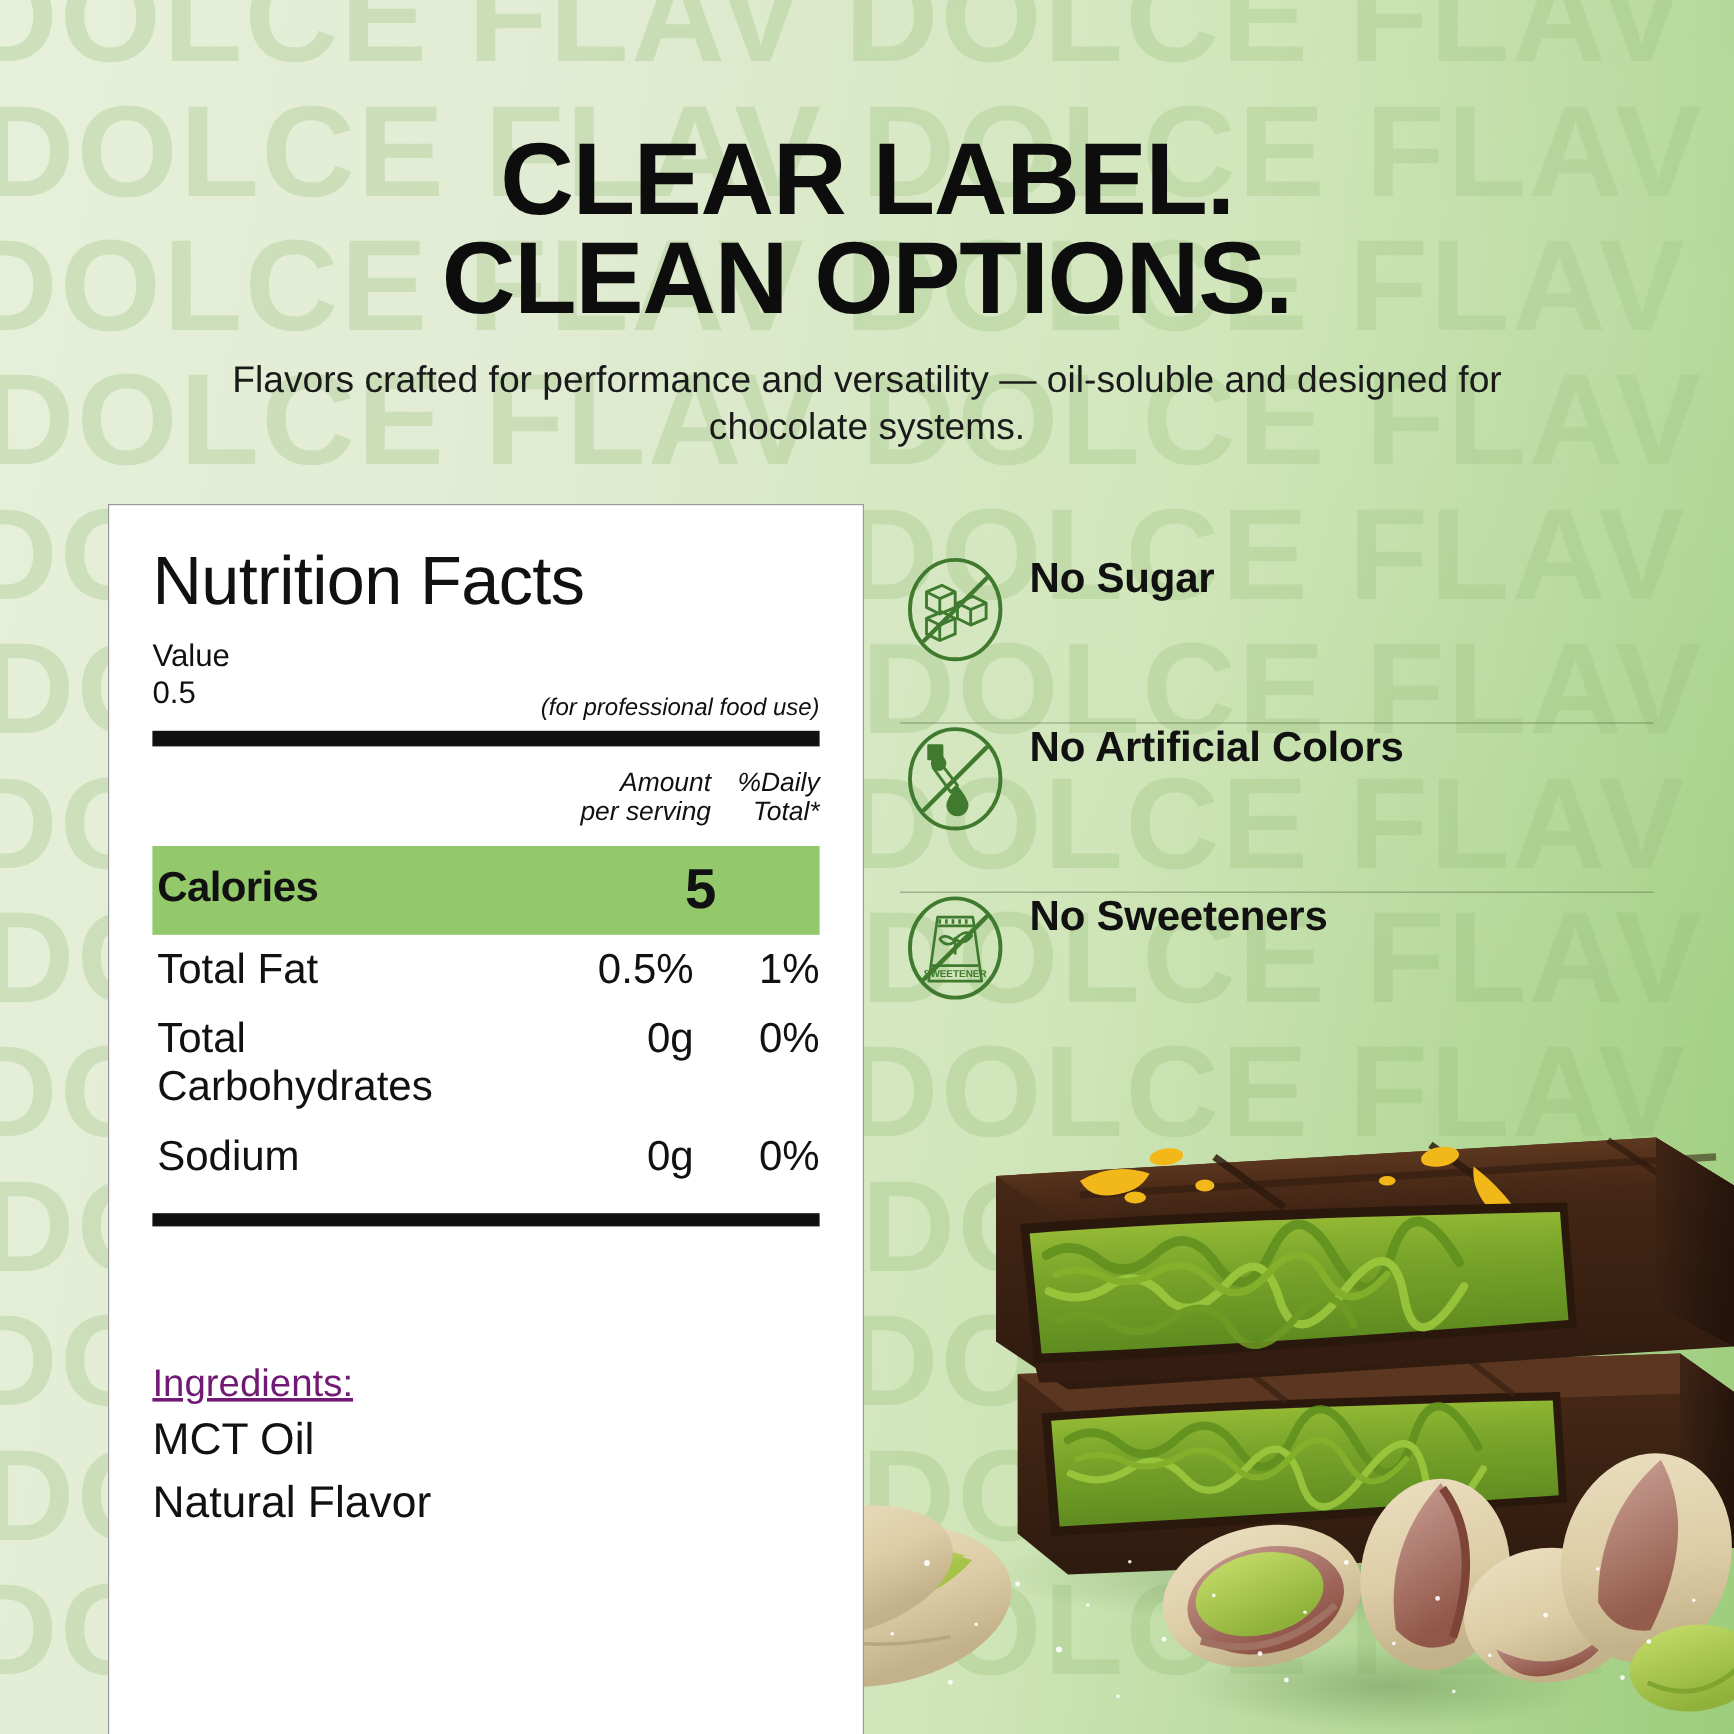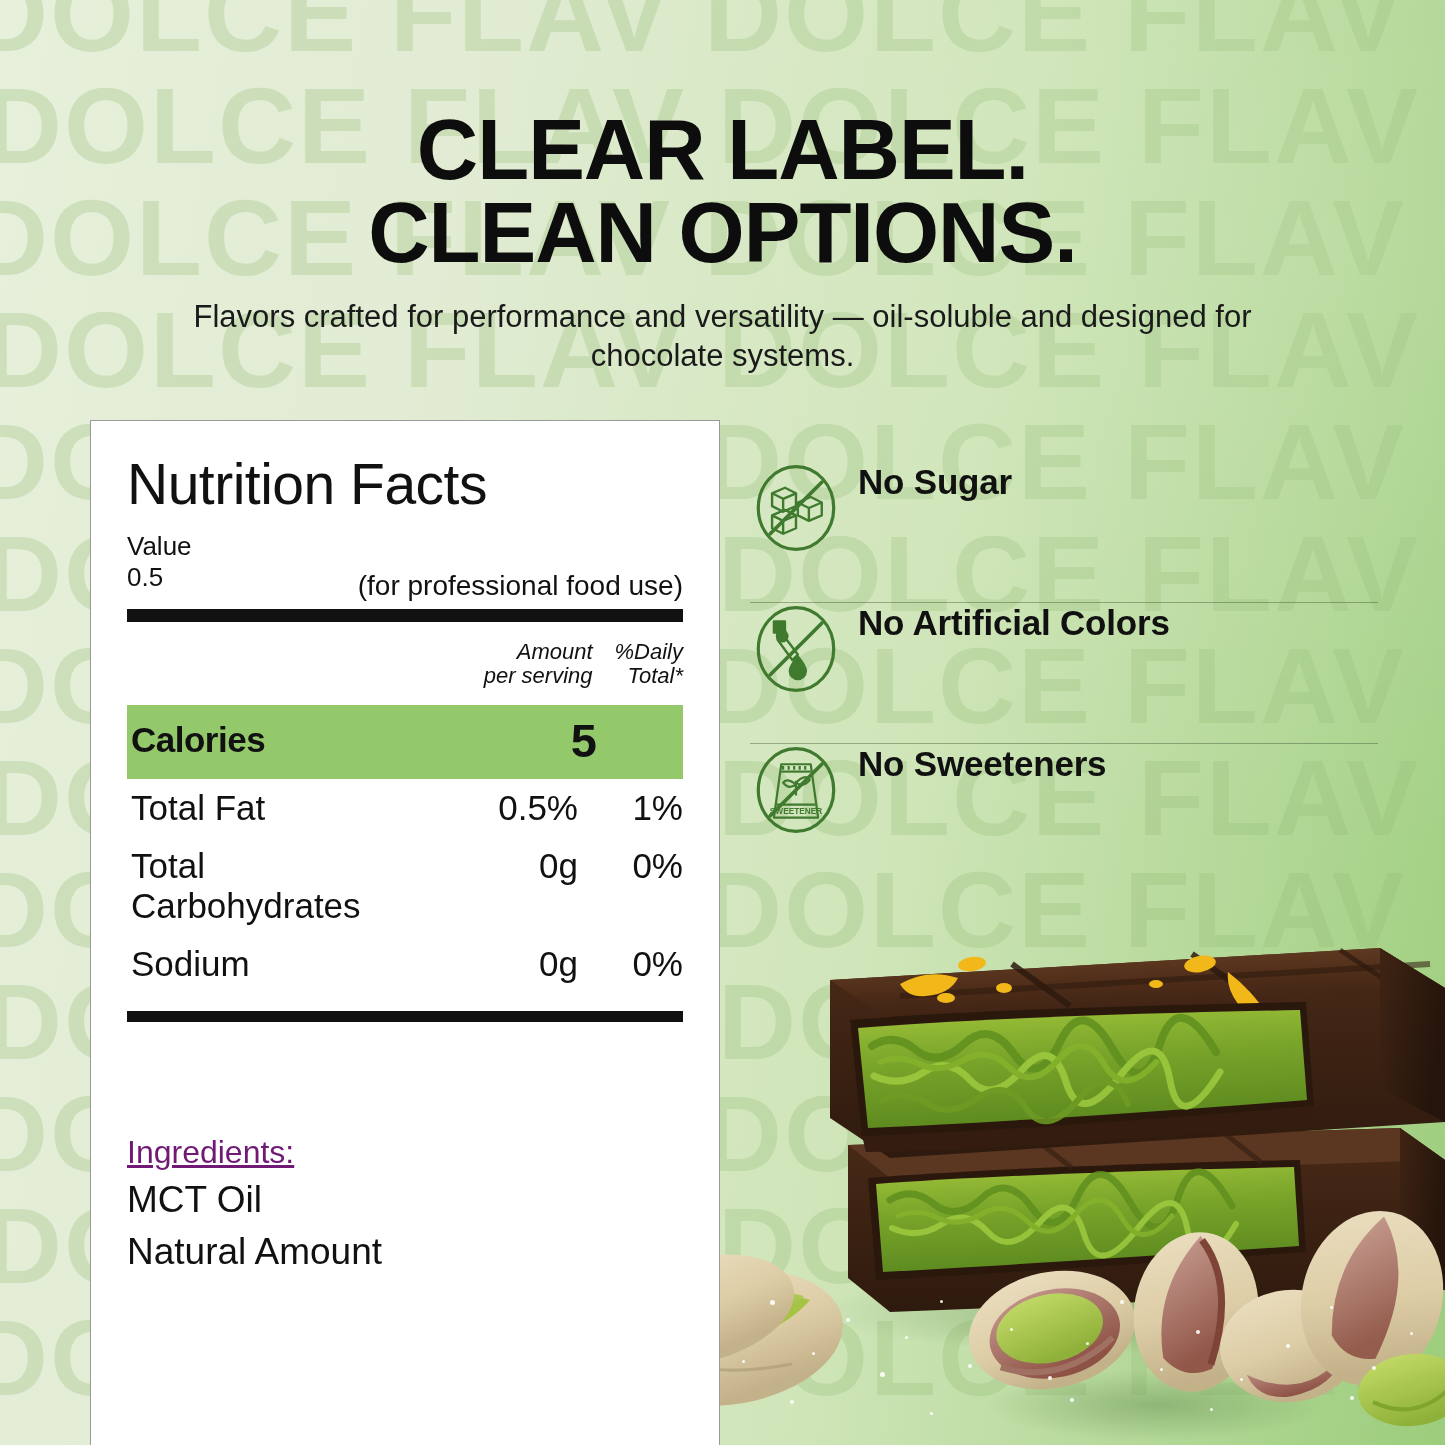--- a/index.html
+++ b/index.html
@@ -100,22 +100,23 @@
   }
   #nf-flavor-value {
     font-size: 26px;
     color: #111;
     line-height: 1.18;
   }
   #nf-prof-note {
     position: absolute;
     right: 0;
     bottom: 1px;
-    font-size: 28px;
-    color: #111;
+    font-size: 20px;
+    color: #111;
+    font-style: italic;
   }
   .rule-thick {
     height: 13px;
     background: #111;
     margin-top: 6px;
   }
   #nf-col-heads {
     display: flex;
     justify-content: flex-end;
     align-items: flex-start;
@@ -435,21 +436,21 @@
         <span class="dv">0%</span>
       </div>
     </div>
 
   <div id="nf-bottom-rule"></div>
 
   <div id="ingredients">
     <div id="ing-label">Ingredients:</div>
     <div id="ing-list">
         <div class="ing-item">MCT Oil</div>
-        <div class="ing-item">Natural Amount</div>
+        <div class="ing-item">Natural Flavor</div>
       </div>
   </div>
 </div>
 
 <div id="features">
 
   <div class="feature-row">
     <svg class="feature-icon" viewBox="0 0 100 100">
       <ellipse cx="50" cy="50" rx="41" ry="45" fill="none" stroke="#3f7a2e" stroke-width="3.5"></ellipse>
       <g fill="none" stroke="#3f7a2e" stroke-width="2.6" stroke-linejoin="round">

